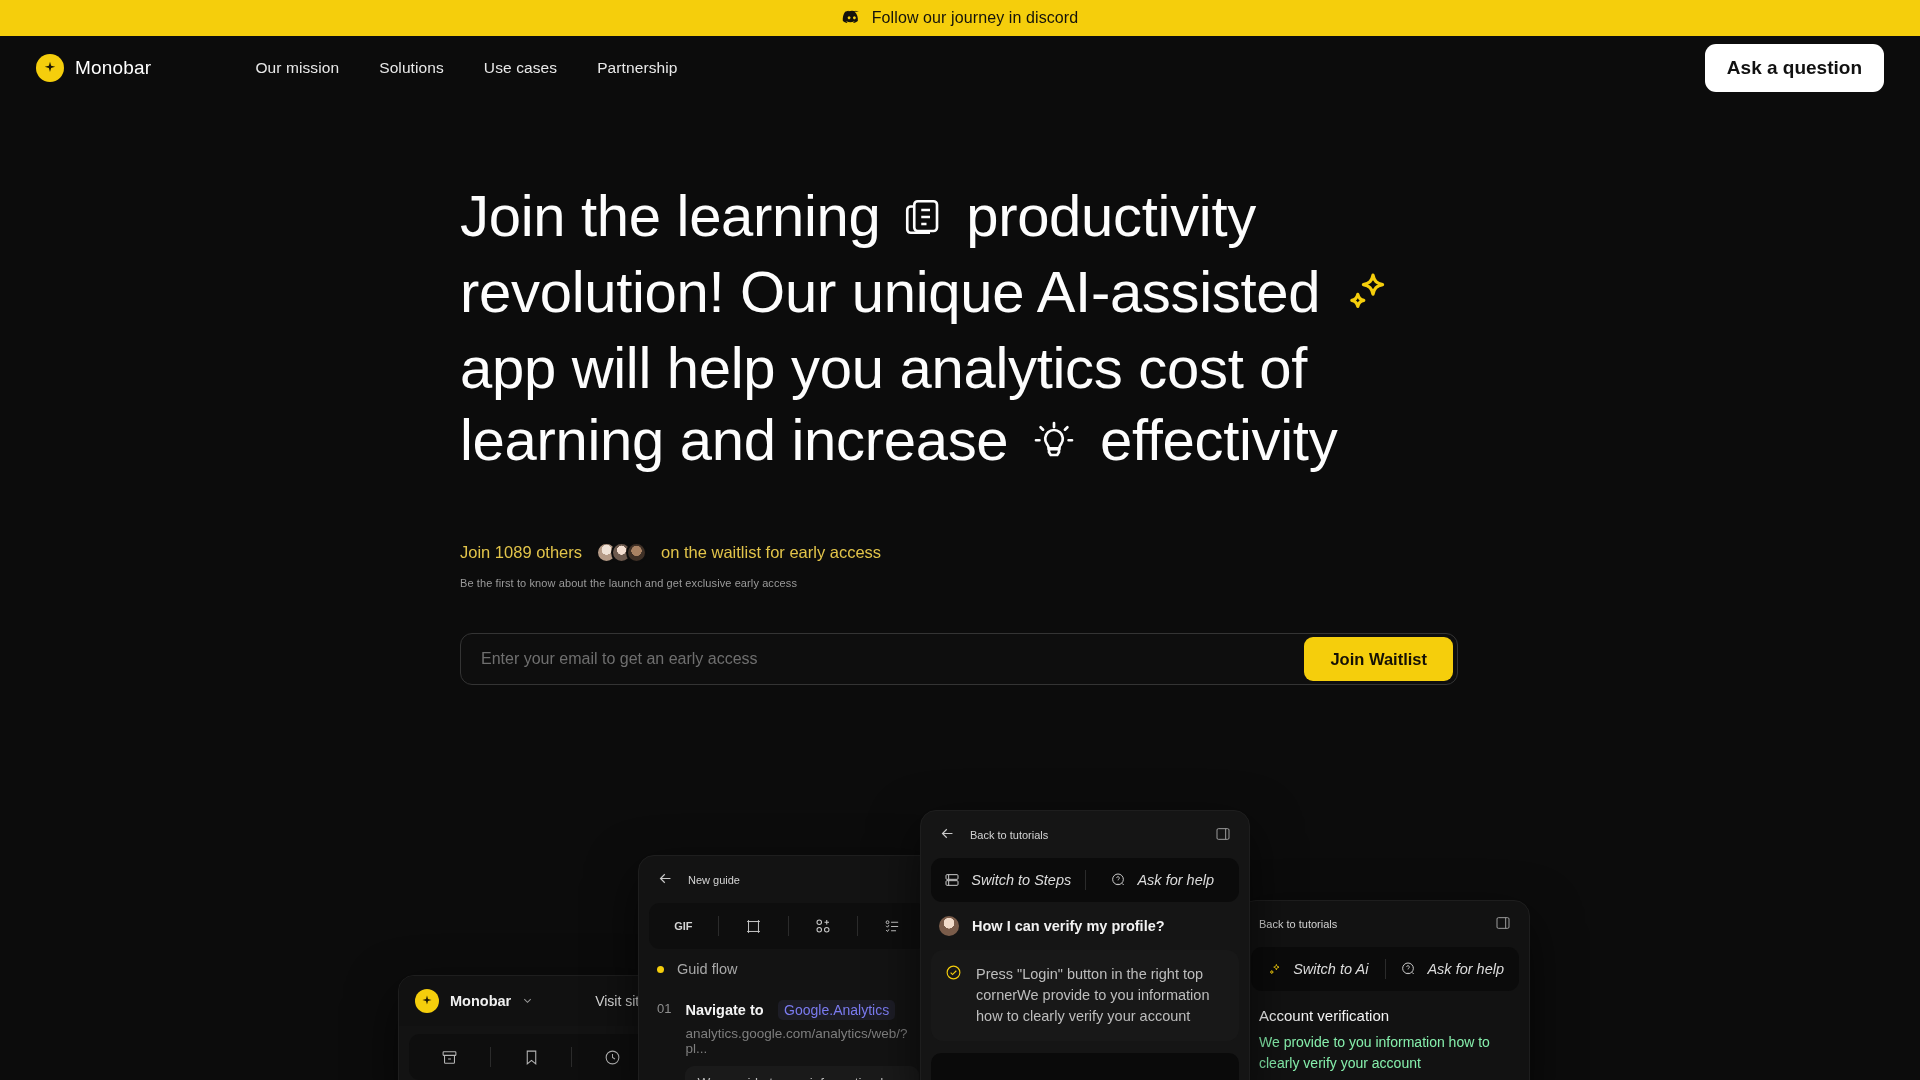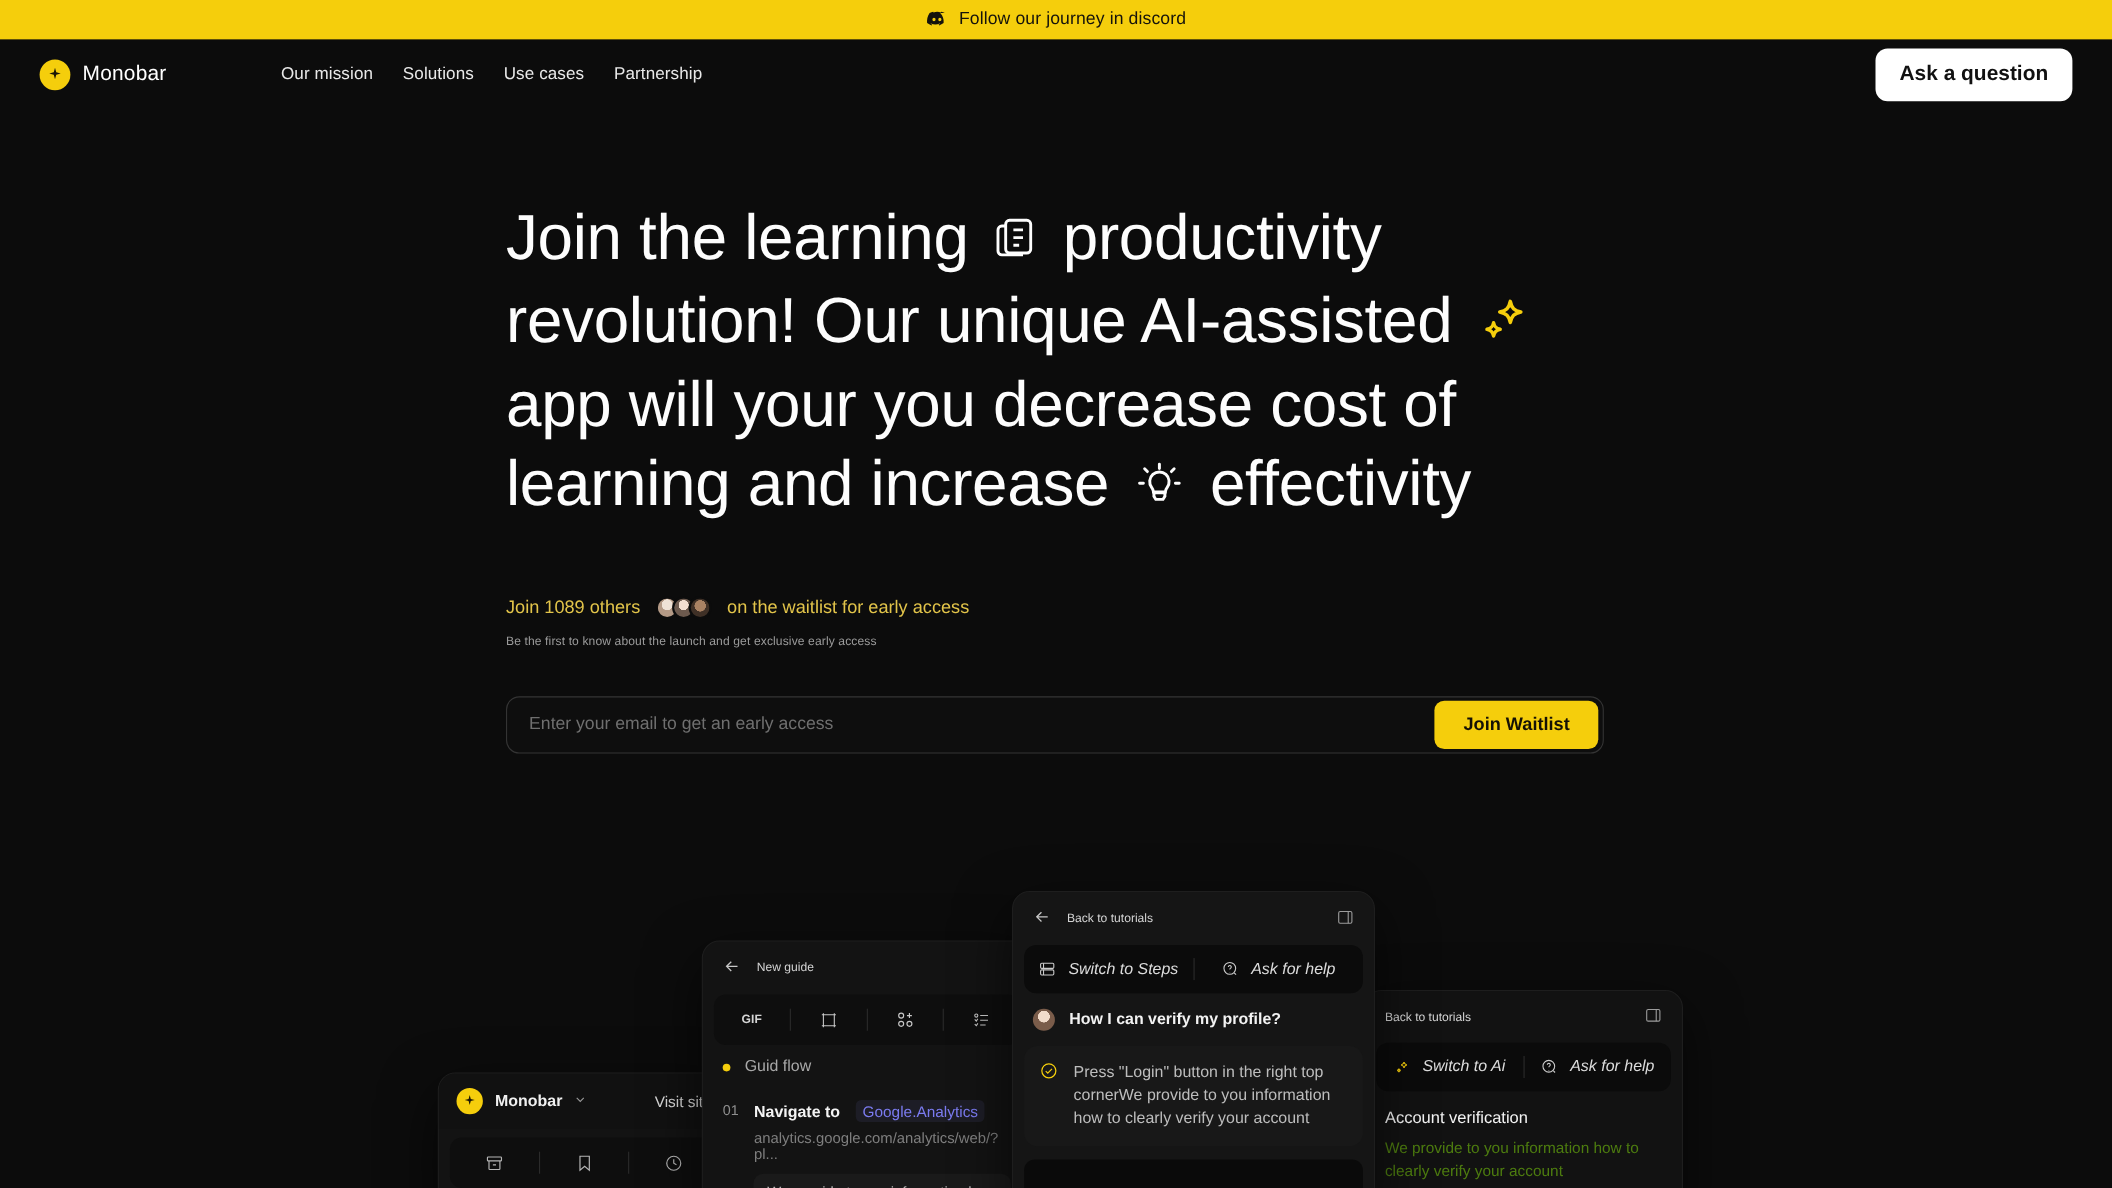--- a/index.html
+++ b/index.html
@@ -31,21 +31,21 @@
     background: #0c0c0c;
   }
   .brand { display: flex; align-items: center; gap: 11px; }
   .brand-mark {
     width: 28px; height: 28px; border-radius: 50%;
     background: #f5ce0c;
     display: flex; align-items: center; justify-content: center;
   }
   .brand-name { font-size: 19px; color: #ffffff; letter-spacing: .2px; }
 
-  nav { display: flex; align-items: center; gap: 27px; margin-left: 104px; }
+  nav { display: flex; align-items: center; gap: 40px; margin-left: 104px; }
   nav a {
     font-size: 15.5px; color: #e9e9e9; text-decoration: none;
     letter-spacing: .1px;
   }
   .ask-btn {
     margin-left: auto;
     background: #ffffff; color: #111111;
     border: none; border-radius: 11px;
     padding: 13px 22px;
     font-size: 19px; font-family: inherit; font-weight: 700;
@@ -176,21 +176,21 @@
   .flow-label { display: flex; align-items: center; gap: 13px; padding: 12px 18px; }
   .flow-dot { width: 7px; height: 7px; border-radius: 50%; background: #f5ce0c; }
   .flow-txt { color: #a8a8a8; font-size: 14.5px; }
 
   .mb-head { display: flex; align-items: center; gap: 11px; padding: 13px 16px; background: #111111; }
   .mb-mark { width: 24px; height: 24px; border-radius: 50%; background: #f5ce0c; display:flex; align-items:center; justify-content:center; }
   .mb-name { color: #f0f0f0; font-size: 14.5px; font-weight: 700; }
   .mb-visit { margin-left: auto; color: #d8d8d8; font-size: 14px; }
 
   .rt-title { color: #f4f4f4; font-size: 15px; font-weight: 400; padding: 16px 18px 0; }
-  .rt-body { color: #4d7c0f; font-size: 14px; line-height: 21px; padding: 8px 18px 0; }
+  .rt-body { color: #86efac; font-size: 14px; line-height: 21px; padding: 8px 18px 0; }
   .rt-meta { color: #6e6e6e; font-size: 12.5px; padding: 10px 18px 0; }
   .dark-block { margin: 12px 10px 0; height: 60px; background: #0a0a0a; border-radius: 10px; }
 </style>
 </head>
 <body>
 
 <div class="announce">
   <span>
     <svg class="discord-ico" viewBox="0 0 24 24" fill="#15130c">
       <path d="M20.3 4.5A16 16 0 0016.3 3.3l-.3.6a12 12 0 00-8 0l-.3-.6A16 16 0 003.7 4.5C1.3 8.2.6 11.9 1 15.6a16 16 0 004.9 2.5l.6-1a11 11 0 01-1.7-.8l.4-.3a11.4 11.4 0 009.6 0l.4.3c-.5.3-1.1.6-1.7.8l.6 1a16 16 0 004.9-2.5c.4-4.3-.7-8-3.7-11.1zM8.5 13.6c-1 0-1.7-.9-1.7-1.9s.8-1.9 1.7-1.9 1.8.9 1.7 1.9c0 1-.8 1.9-1.7 1.9zm6.4 0c-1 0-1.7-.9-1.7-1.9s.8-1.9 1.7-1.9 1.8.9 1.7 1.9c0 1-.8 1.9-1.7 1.9z"></path>
@@ -229,21 +229,21 @@
         <path d="M11 8h5M11 12h5M11 16h3"></path>
       </svg>
     </span>
     <span>productivity revolution! Our unique AI-assisted</span>
     <span class="ico">
       <svg width="50" height="48" viewBox="0 0 24 24" fill="none" stroke="#f5ce0c" stroke-width="1.6" stroke-linejoin="round">
         <path d="M15 3.5c.6 3 1.8 4.2 4.8 4.8-3 .6-4.2 1.8-4.8 4.8-.6-3-1.8-4.2-4.8-4.8 3-.6 4.2-1.8 4.8-4.8z"></path>
         <path d="M7.4 13.2c.4 1.9 1.1 2.6 3 3-1.9.4-2.6 1.1-3 3-.4-1.9-1.1-2.6-3-3 1.9-.4 2.6-1.1 3-3z"></path>
       </svg>
     </span>
-    <span>app will your you decrease cost of learning and increase</span>
+    <span>app will help you analytics cost of learning and increase</span>
     <span class="ico">
       <svg width="48" height="46" viewBox="0 0 24 24" fill="none" stroke="#fdfdfd" stroke-width="1.4" stroke-linecap="round">
         <path d="M8.3 13.6a4.6 4.6 0 117.4 0c-.6.8-.9 1.3-.9 2.2H9.2c0-.9-.3-1.4-.9-2.2z"></path>
         <path d="M9.4 16.2h5.2v1.6l-.9 1.5h-3.4l-.9-1.5z"></path>
         <path d="M12 2.6v2.1M4.4 11.6H2.6M21.4 11.6h-1.8M6.3 6.1L5 4.8M17.7 6.1L19 4.8"></path>
       </svg>
     </span>
     <span>effectivity</span>
   </h1>
 

